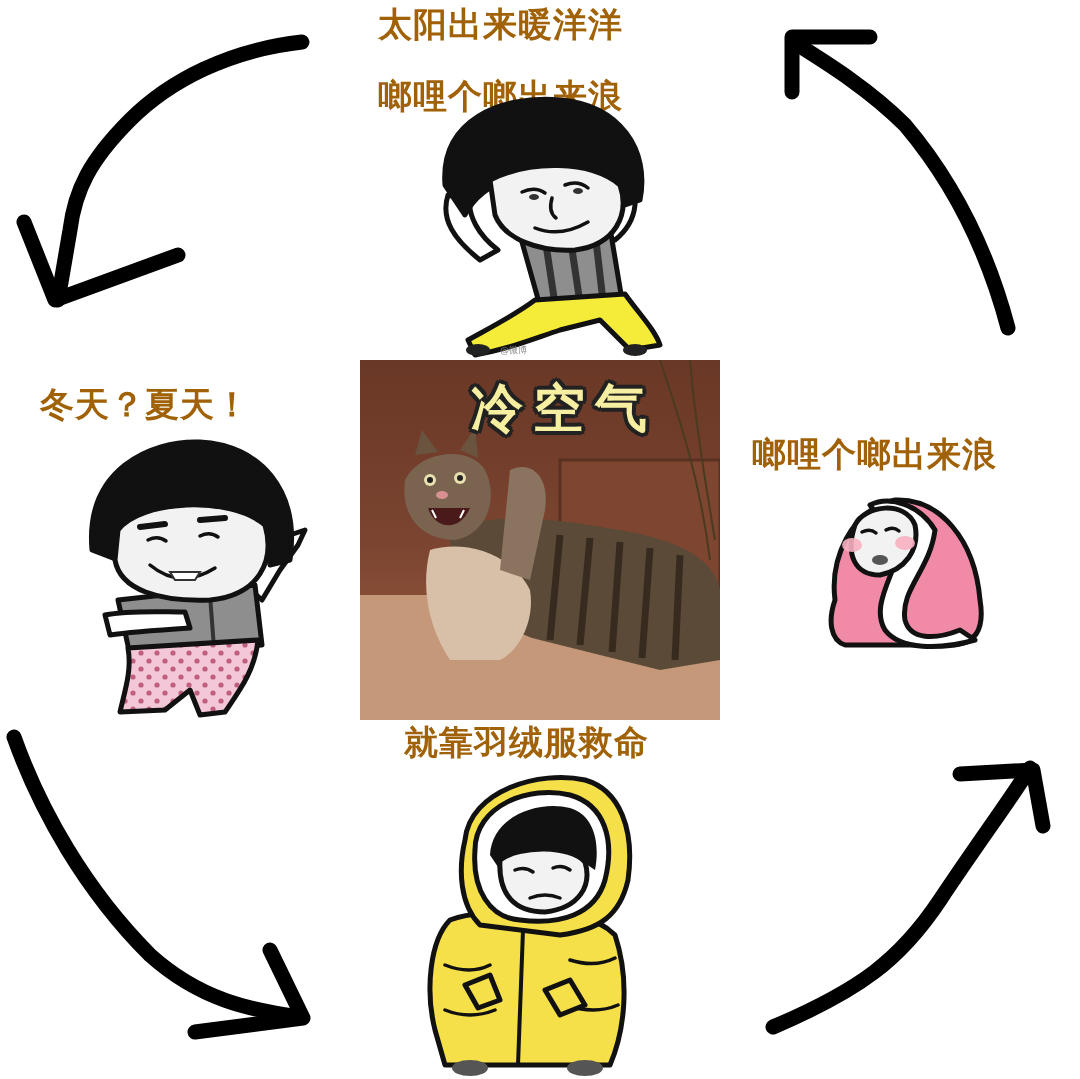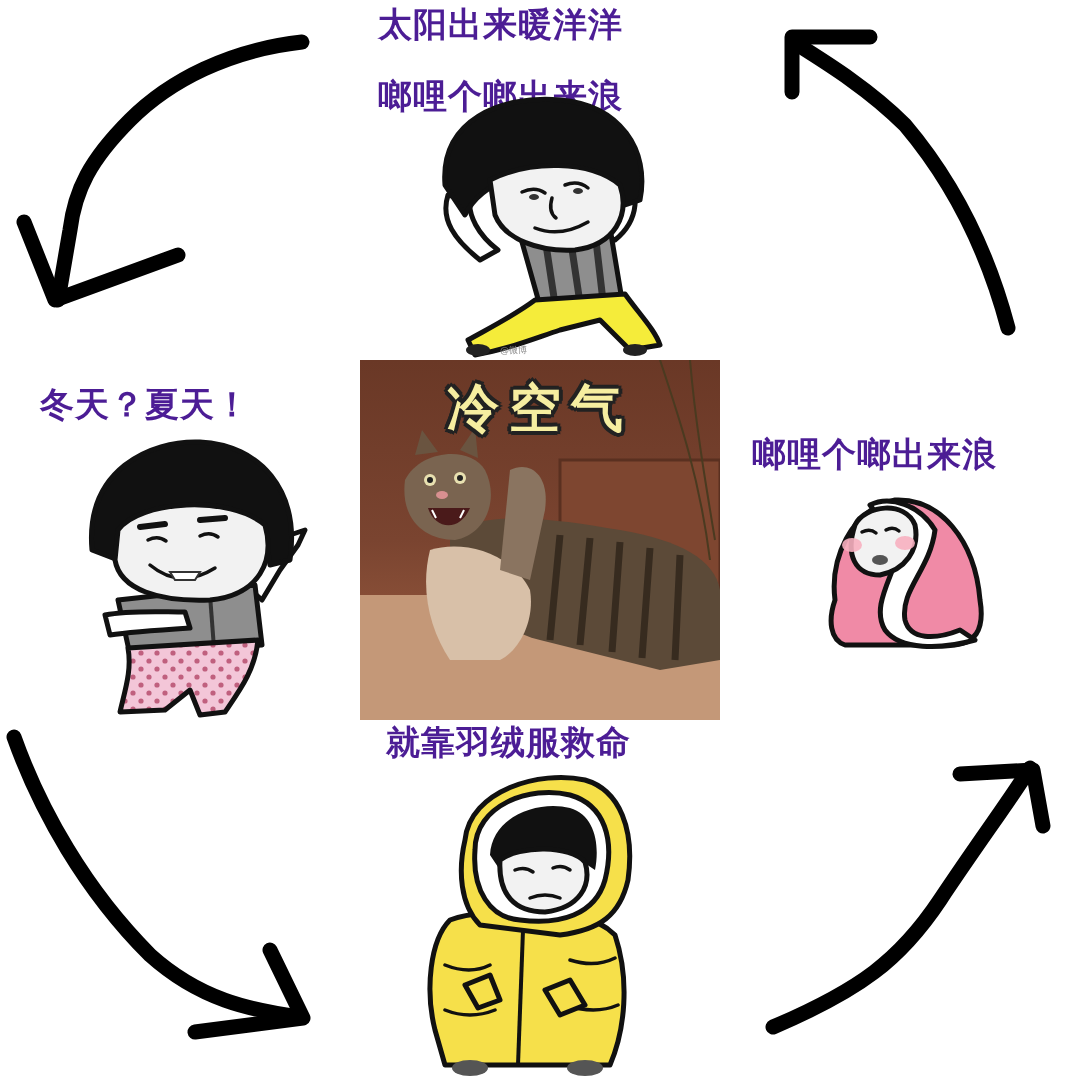--- a/index.html
+++ b/index.html
@@ -1,41 +1,41 @@
 <!DOCTYPE html>
 <html><head>
 <meta charset="utf-8">
 <style>
   html, body { margin:0; padding:0; background:#ffffff; }
   body { width:1080px; height:1079px; position:relative; overflow:hidden;
          font-family: "DejaVu Sans", "Liberation Sans", sans-serif; color:#111; }
   .abs { position:absolute; }
   .caption { position:absolute; font-size:34px; font-weight:bold; line-height:40px;
-             letter-spacing:1px; color:#4c1d95; white-space:nowrap;text-align:center; }
+             letter-spacing:1px; color:#a16207; white-space:nowrap;text-align:center; }
   svg { position:absolute; left:0; top:0; overflow:visible; }
   .arrow path { fill:none; stroke:#000; stroke-width:15; stroke-linecap:round; stroke-linejoin:round; }
   .outline { stroke:#111; stroke-width:5; stroke-linejoin:round; stroke-linecap:round; }
   .thin { stroke:#111; stroke-width:3.5; fill:none; stroke-linecap:round; }
   #cat-panel { left:360px; top:360px; width:360px; height:360px; overflow:hidden;
                background:linear-gradient(180deg,#6a3826 0%,#7a4430 50%,#8a5038 70%,#c89a78 85%,#d2a886 100%); }
-  .meme-text { position:absolute; width:100%; text-align:center; font-weight:bold; white-space:nowrap; }
+  .meme-text { position:absolute; width:100%; text-align:center; font-weight:bold; white-space:nowrap;margin-left:24px; }
   #cat-top { top:14px; font-size:52px; color:#f6eea0; letter-spacing:10px;
              text-shadow: -3px -3px 0 #222, 3px -3px 0 #222, -3px 3px 0 #222, 3px 3px 0 #222, 0 4px 0 #222, 4px 0 0 #222, -4px 0 0 #222, 0 -4px 0 #222; }
   #cat-bottom { top:268px; font-size:66px; color:#ffffff; letter-spacing:2px;
                 text-shadow: -4px -4px 0 #1a1a1a, 4px -4px 0 #1a1a1a, -4px 4px 0 #1a1a1a, 4px 4px 0 #1a1a1a, 0 5px 0 #1a1a1a, 5px 0 0 #1a1a1a, -5px 0 0 #1a1a1a, 0 -5px 0 #1a1a1a; }
   #watermark { left:500px; top:343px; font-size:9px; color:#777; }
 </style>
 </head>
 <body>
 
 <div class="caption" style="left:378px; top:4px;">太阳出来暖洋洋</div>
 <div class="caption" style="left:378px; top:52px;margin-top:24px;">啷哩个啷出来浪</div>
 <div class="caption" style="left:40px; top:384px;">冬天？夏天！</div>
 <div class="caption" style="left:752px; top:434px;">啷哩个啷出来浪</div>
-<div class="caption" style="left:386px; top:722px;">就靠羽绒服救命</div>
+<div class="caption" style="left:404px; top:722px;">就靠羽绒服救命</div>
 
 <svg class="arrow" width="1080" height="1079">
   <g>
     <path d="M302,42 C230,50 170,80 130,120 C90,160 75,190 70,230 L58,300"></path>
     <path d="M24,222 L55,300 L178,255"></path>
   </g>
   <g>
     <path d="M1008,328 C990,260 960,190 905,125 C870,90 830,65 795,43"></path>
     <path d="M792,92 L792,37 L870,37"></path>
   </g>

